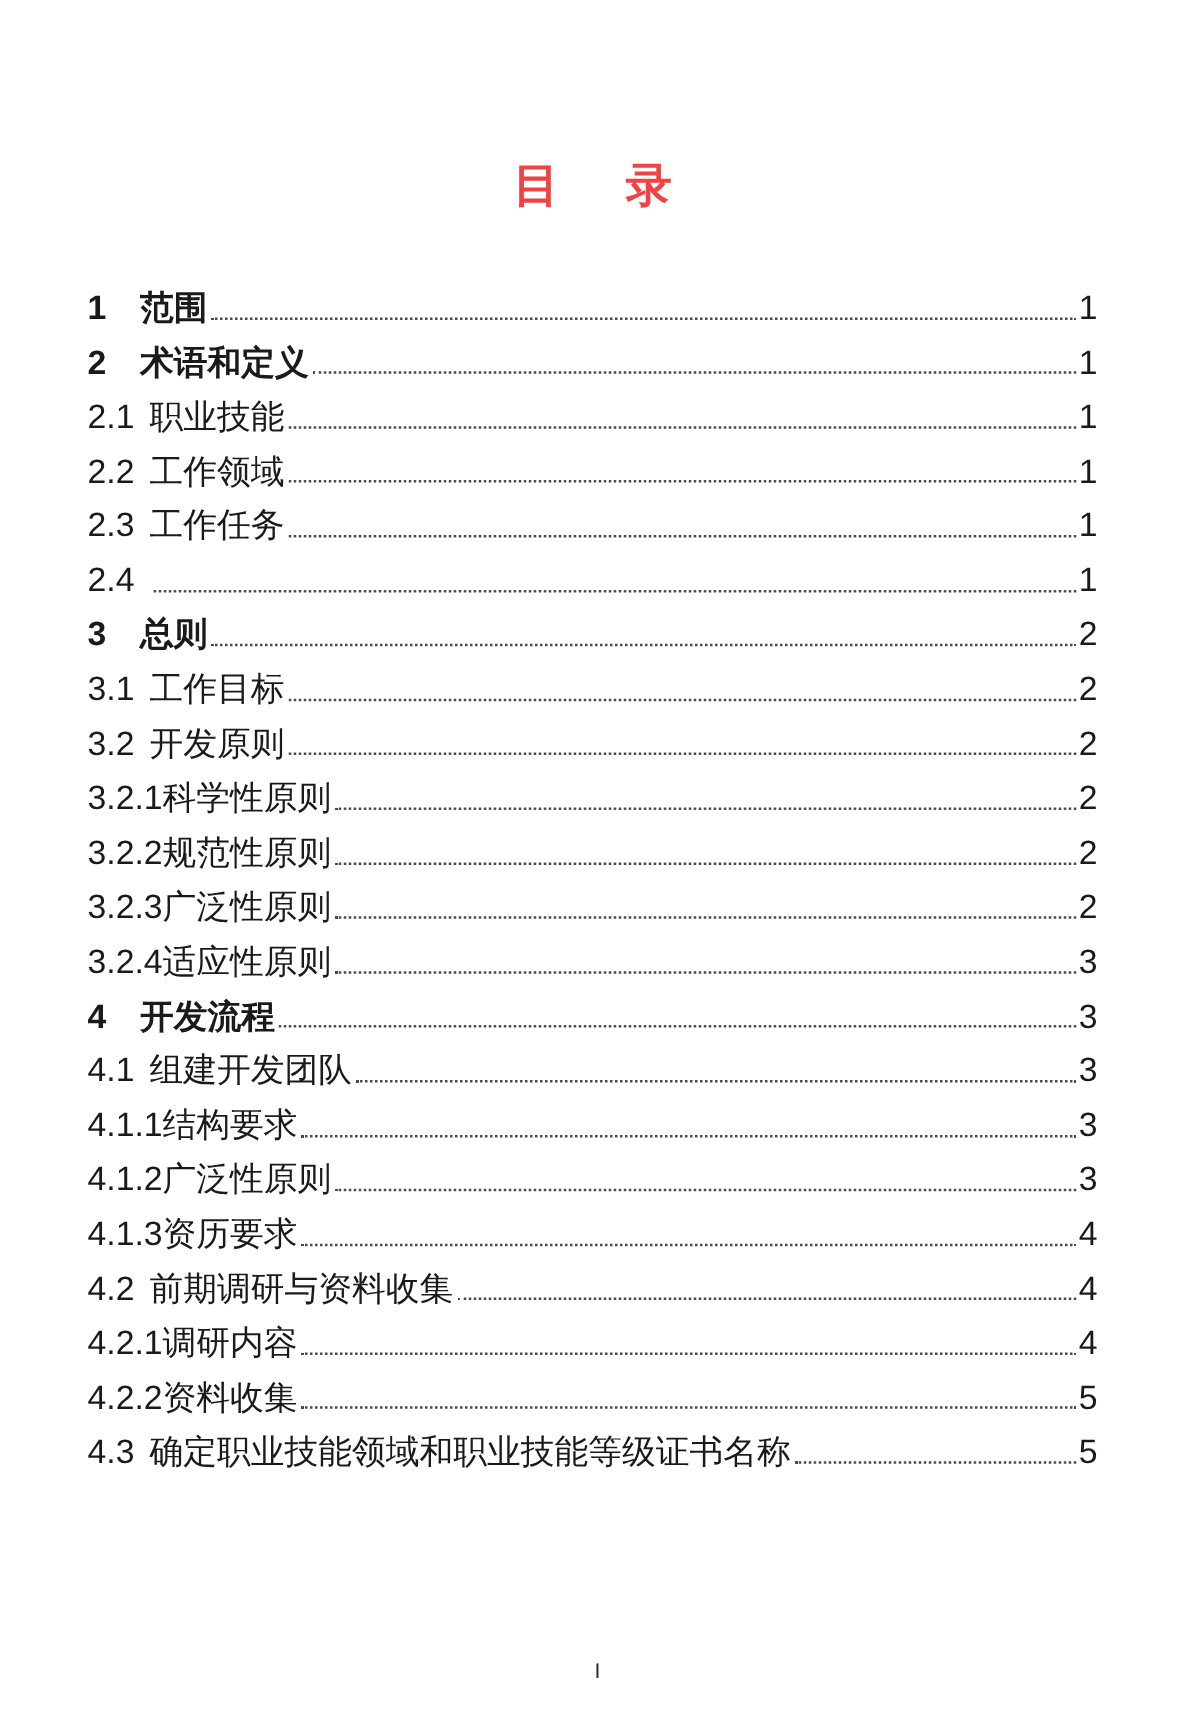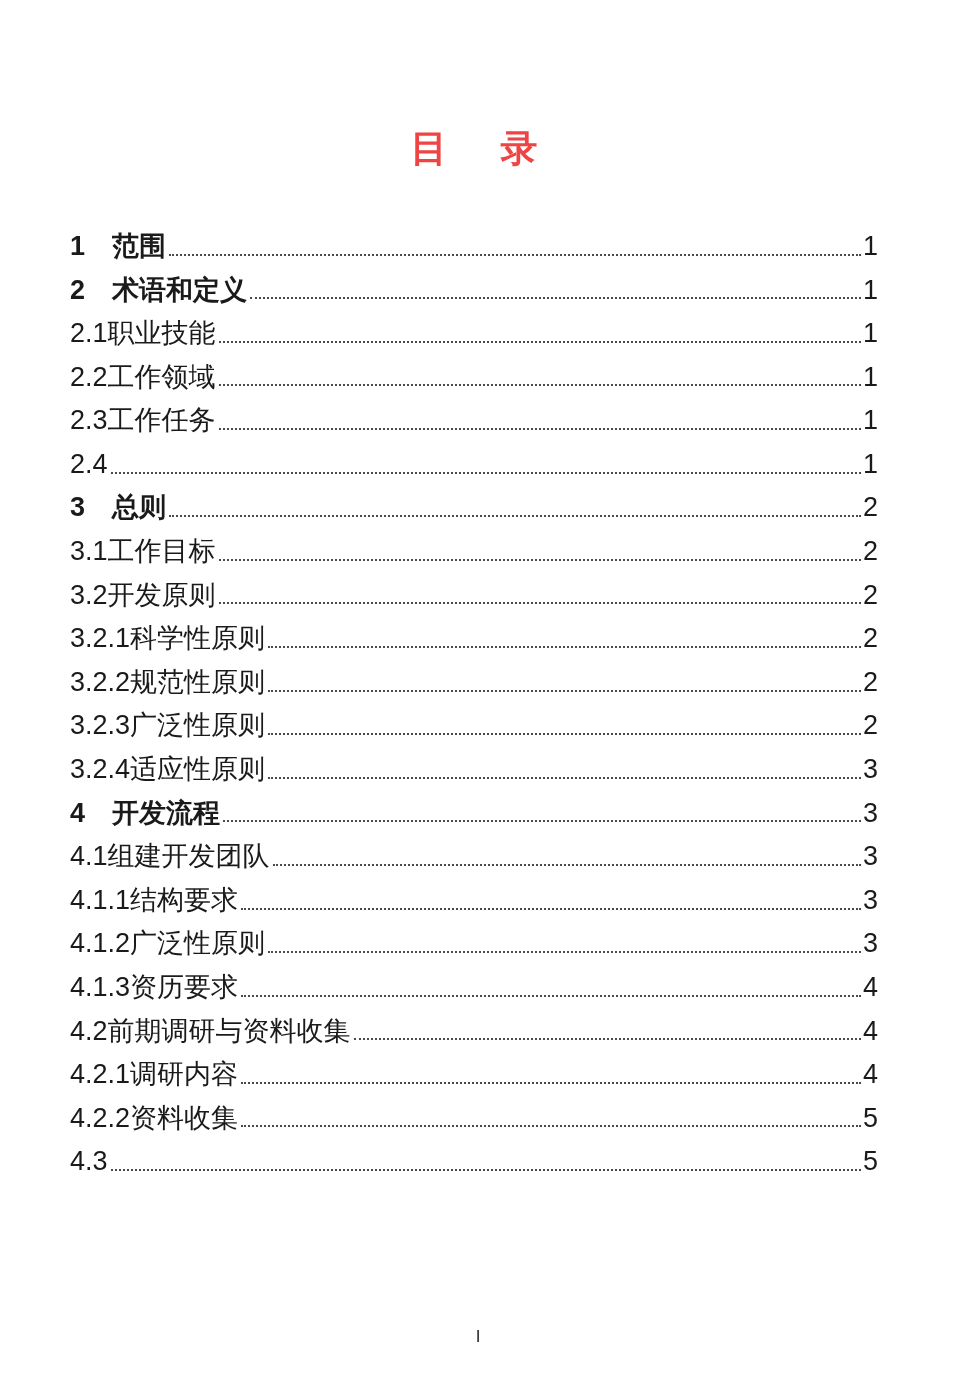--- a/index.html
+++ b/index.html
@@ -37,21 +37,21 @@
     font-size: 27px;
     line-height: 1.1;
     white-space: nowrap;
   }
   .toc-row .num { flex: none; }
   .toc-row .title { flex: none; }
   .toc-row .pagenum { flex: none; font-weight: 400; }
   .toc-row.level-1 .num,
   .toc-row.level-1 .title { font-weight: 700; }
   .toc-row.level-1 .num { margin-right: 27px; }
-  .toc-row.level-2 .num { }
+  .toc-row.level-2 .num { margin-right: 12px; }
   .toc-row.level-3 .num { }
   .leader {
     flex: 1 1 auto;
     min-width: 18px;
     border-bottom: 2px dotted #4a4a4a;
     margin: 0 2px 6px 3px;
     align-self: flex-end;
     height: 1px;
   }
   .footer {
@@ -191,19 +191,20 @@
     <span class="pagenum">4</span>
   </div>
       <div class="toc-row level-3">
     <span class="num">4.2.2</span>
     <span class="title">资料收集</span>
     <span class="leader"></span>
     <span class="pagenum">5</span>
   </div>
       <div class="toc-row level-2">
     <span class="num">4.3</span>
+    <span class="title">确定职业技能领域和职业技能等级证书名称</span>
     <span class="leader"></span>
     <span class="pagenum">5</span>
   </div>
     </div>
 
   <div class="footer">I</div>
 </div>
 
 </body></html>

